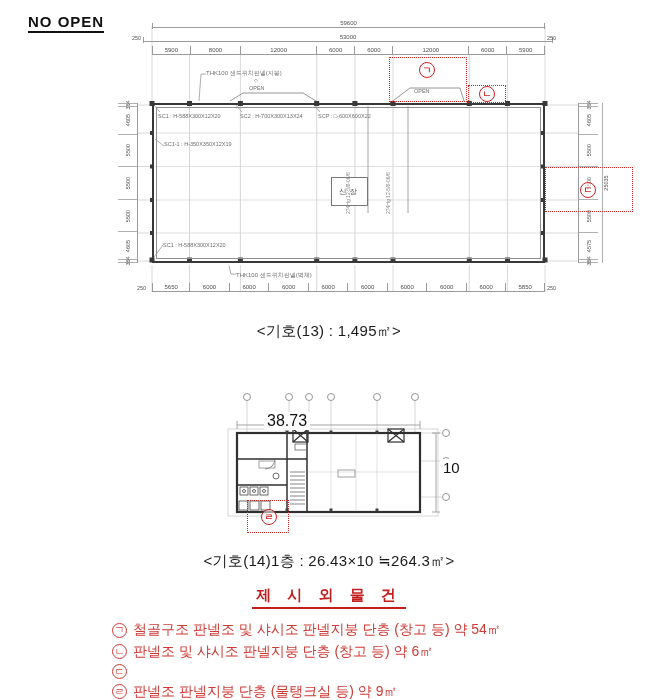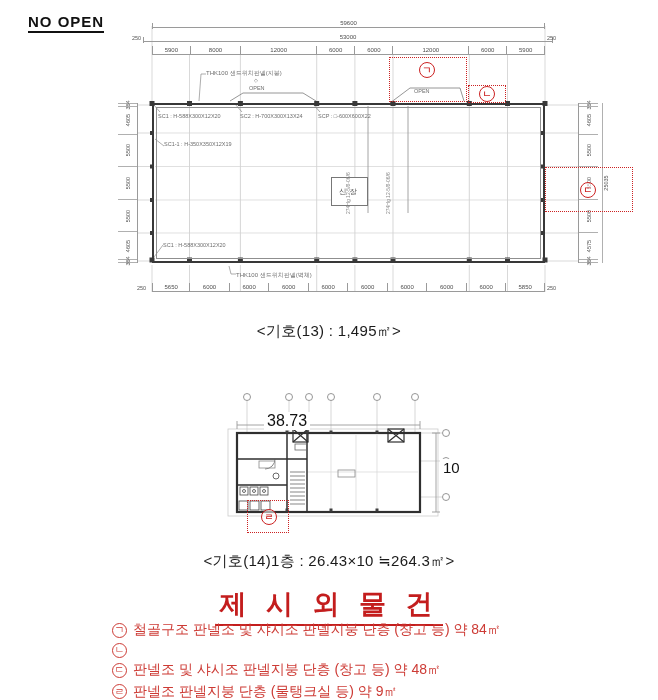--- a/index.html
+++ b/index.html
@@ -35,21 +35,21 @@
     transform:rotate(-90deg);transform-origin:0 100%}
   
   .redbox{position:absolute;border:1.5px dotted #cc2222}
   .rmark{position:absolute;width:16px;height:16px;border:1.5px solid #cc2222;border-radius:50%;
     color:#cc2222;font-size:9px;font-weight:bold;display:flex;align-items:center;justify-content:center;background:rgba(255,255,255,.55)}
   
   .caption{position:absolute;left:0;width:658px;text-align:center;font-size:15px;color:#1b1b1b;letter-spacing:.3px}
   .noscale{position:absolute;left:28px;top:13px;font-size:15px;font-weight:bold;color:#111;
     border-bottom:2px solid #111;letter-spacing:1px;padding-bottom:1px}
   .sec-title{position:absolute;top:586px;left:0;width:658px;text-align:center}
-  .sec-title span{display:inline-block;color:#c31d1d;font-size:27px;font-weight:bold;
+  .sec-title span{display:inline-block;color:#c31d1d;font-size:15px;font-weight:bold;
     letter-spacing:6px;border-bottom:2px solid #c31d1d;padding:0 4px 2px}
   .items{position:absolute;left:112px;top:621px;color:#cd3b35;font-size:14px}
   .item{display:flex;align-items:center;gap:6px;margin-bottom:3.5px;white-space:nowrap}
   .imark{display:inline-flex;width:15px;height:15px;border:1.3px solid currentColor;border-radius:50%;
     font-size:10px;align-items:center;justify-content:center;flex:none}
   .p2label{position:absolute;font-size:16px;color:#111;background:#fff;padding:0 3px}
   svg{position:absolute;overflow:visible}
 </style>
 </head>
 <body>
@@ -360,26 +360,26 @@
 
 <div class="caption" style="top:552px">&lt;기호(14)1층 : 26.43×10 ≒264.3㎡&gt;</div>
 
 <div class="sec-title">
   <span>제 시 외 물 건</span>
 </div>
 
 <div class="items">
   <div class="item">
     <span class="imark">ㄱ</span>
-    <span>철골구조 판넬조 및 샤시조 판넬지붕 단층 (창고 등) 약 84㎡</span>
+    <span>철골구조 판넬조 및 샤시조 판넬지붕 단층 (창고 등) 약 54㎡</span>
   </div>
   <div class="item">
     <span class="imark">ㄴ</span>
+    <span>판넬조 및 샤시조 판넬지붕 단층 (창고 등) 약 6㎡</span>
   </div>
   <div class="item">
     <span class="imark">ㄷ</span>
-    <span>판넬조 및 샤시조 판넬지붕 단층 (창고 등) 약 48㎡</span>
   </div>
   <div class="item">
     <span class="imark">ㄹ</span>
     <span>판넬조 판넬지붕 단층 (물탱크실 등) 약 9㎡</span>
   </div>
 </div>
 
 </body></html>

